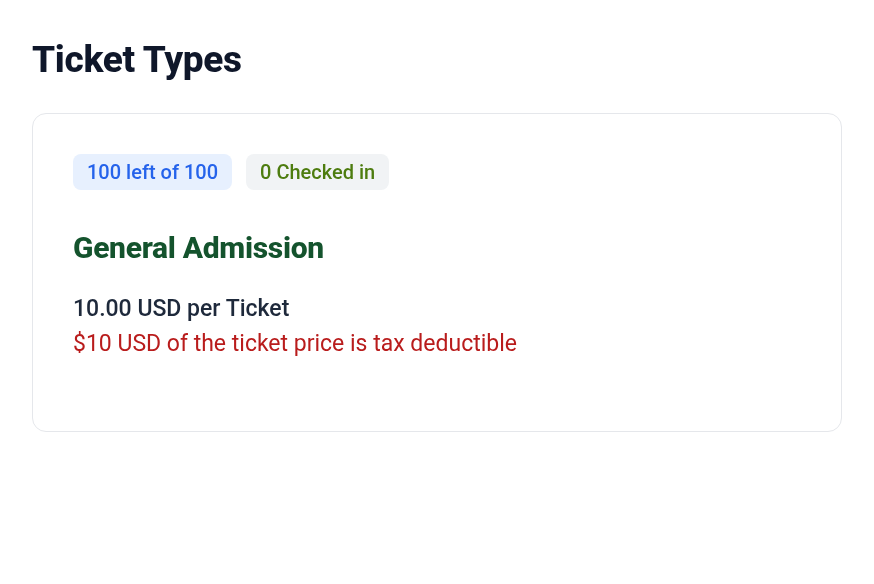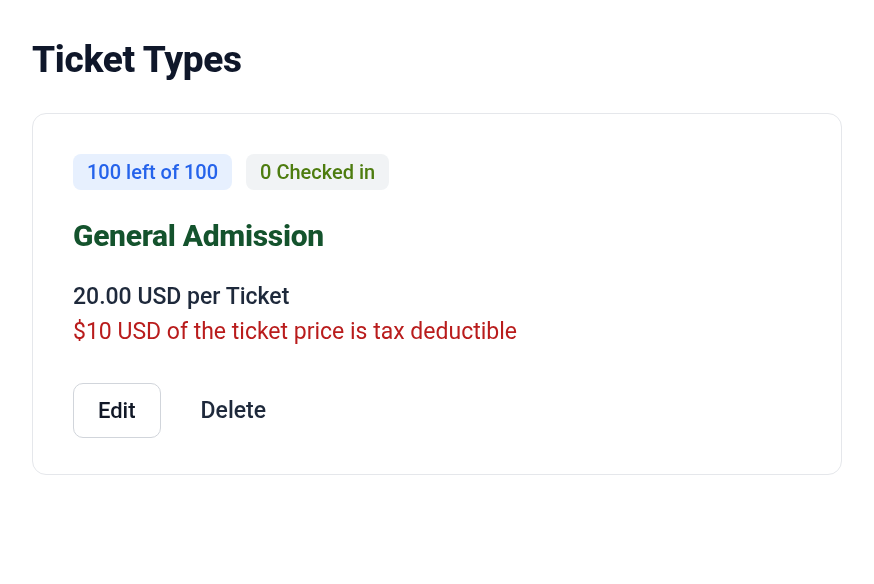--- a/index.html
+++ b/index.html
@@ -26,21 +26,21 @@
     }
     .ticket-card {
       border: 1px solid #e5e7eb;
       border-radius: 14px;
       padding: 40px 40px 36px 40px;
       background: #ffffff;
     }
     .badges {
       display: flex;
       gap: 14px;
-      margin-bottom: 28px;
+      margin-bottom: 40px;
     }
     .badge {
       display: inline-flex;
       align-items: center;
       padding: 6px 14px;
       border-radius: 8px;
       font-size: 20px;
       font-weight: 500;
       line-height: 1.2;
     }
@@ -104,21 +104,17 @@
   <h1 class="page-title">Ticket Types</h1>
 
   <div class="ticket-card">
     <div class="badges">
       <span class="badge badge-left">100 left of 100</span>
       <span class="badge badge-checked">0 Checked in</span>
     </div>
 
     <h2 class="ticket-name">General Admission</h2>
 
-    <div class="price">20.00 USD per Ticket</div>
+    <div class="price">10.00 USD per Ticket</div>
     <div class="deductible">$10 USD of the ticket price is tax deductible</div>
 
-    <div class="actions">
-      <button class="btn-edit">Edit</button>
-      <button class="btn-delete">Delete</button>
-    </div>
   </div>
 </div>
 
 </body></html>

